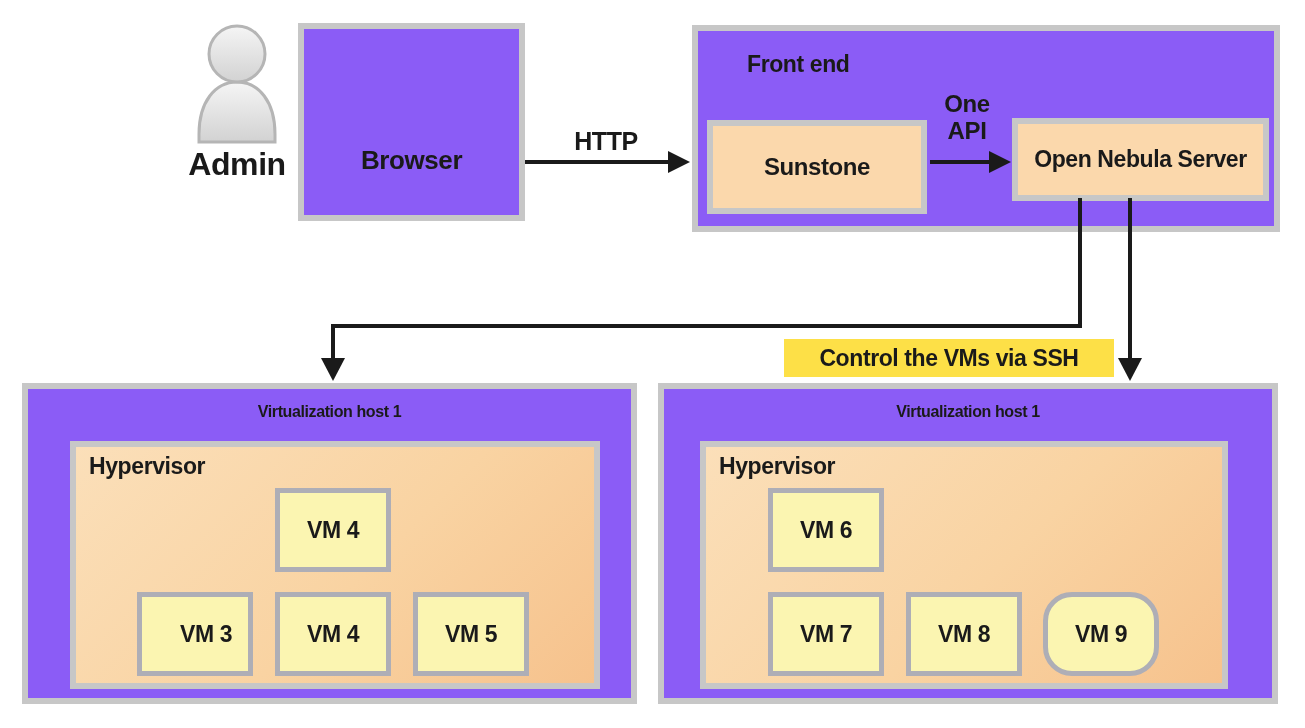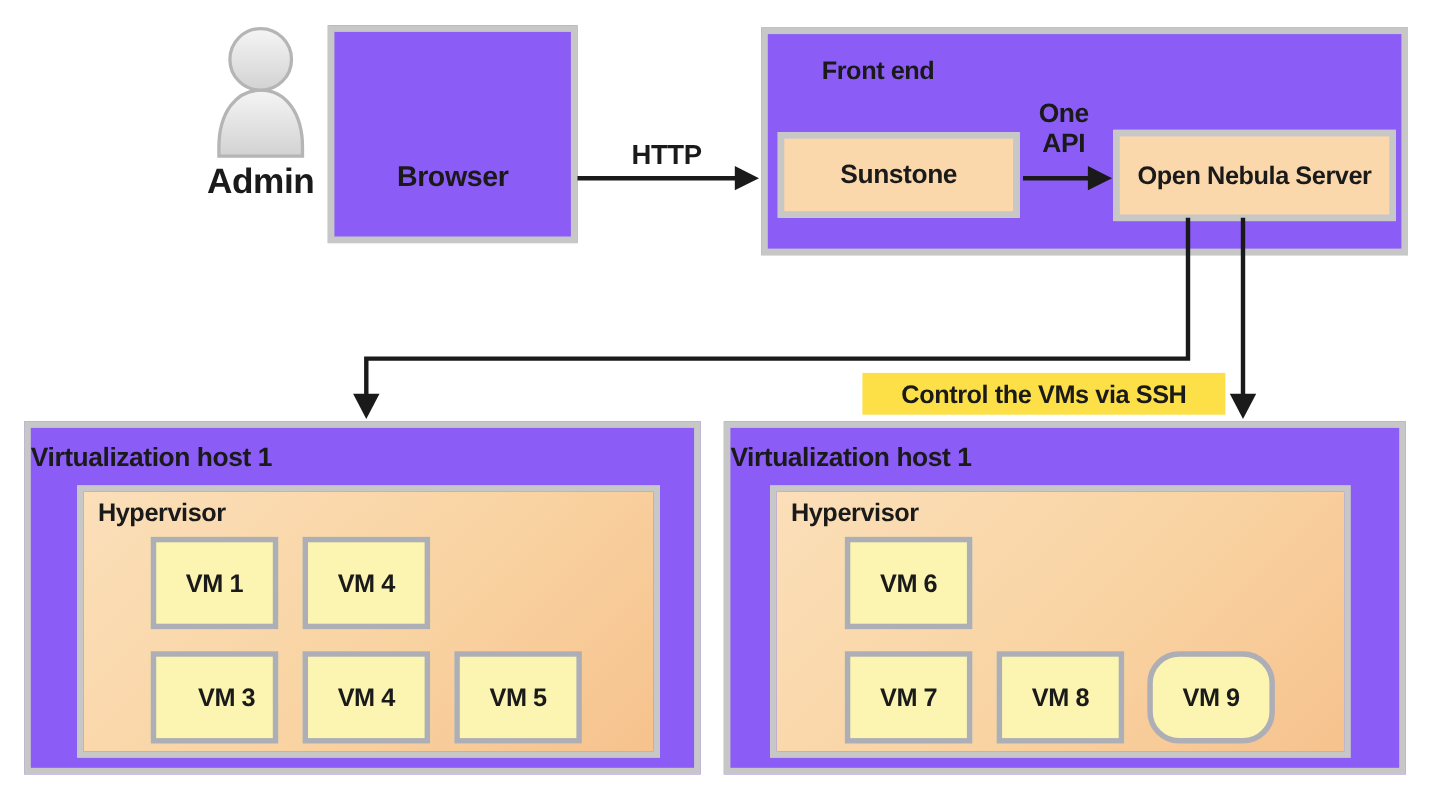--- a/index.html
+++ b/index.html
@@ -17,21 +17,21 @@
   .center{display:flex;align-items:center;justify-content:center;text-align:center;}
   .vm{
     position:absolute;box-sizing:border-box;width:116px;height:84px;
     border:5px solid #aeaeb6;background:#fbf5b1;
     display:flex;align-items:center;justify-content:center;
     font-size:23px;
   }
   .overlay{position:absolute;left:0;top:0;width:1305px;height:728px;pointer-events:none;z-index:5;}
   .fe-title{position:absolute;left:49px;top:20px;font-size:23px;}
   .hyp-label{position:absolute;left:13px;top:6px;font-size:23px;}
-  .host-title{position:absolute;left:0;top:14px;width:100%;font-size:24px;}
+  .host-title{position:absolute;left:0;top:14px;width:100%;text-align:center;font-size:16px;}
   .ssh-note{
     position:absolute;left:784px;top:339px;width:330px;height:38px;
     background:#fde047;display:flex;align-items:center;justify-content:center;
     font-size:23px;z-index:4;
   }
   .arrow-label{position:absolute;text-align:center;z-index:4;}
 </style>
 </head>
 <body>
 
@@ -65,40 +65,39 @@
   <div class="abs arrow-label" style="left:177px;top:146px;width:120px;font-size:32px;">Admin</div>
 
   <div class="gbox orange" style="left:298px;top:23px;width:227px;height:198px;">
     <span class="abs" style="left:0;top:116px;width:100%;text-align:center;font-size:26px;">Browser</span>
   </div>
 
   <div class="arrow-label" style="left:550px;top:127px;width:112px;font-size:25px;">HTTP</div>
 
   <div class="gbox orange" style="left:692px;top:25px;width:588px;height:207px;">
     <div class="fe-title">Front end</div>
-    <div class="gbox peach center" style="left:9px;top:89px;width:220px;height:78px;font-size:24px;">
+    <div class="gbox peach center" style="left:9px;top:89px;width:220px;height:94px;font-size:24px;">
       <span>Sunstone</span>
     </div>
     <div class="gbox peach center" style="left:314px;top:87px;width:257px;height:83px;font-size:23px;">
       <span>Open Nebula Server</span>
     </div>
   </div>
 
   <div class="arrow-label" style="left:922px;top:90px;width:90px;font-size:24px;line-height:27px;">
     <div>One</div>
     <div>API</div>
   </div>
 
   <div class="ssh-note">Control the VMs via SSH</div>
 
   <div class="gbox orange" style="left:22px;top:383px;width:615px;height:321px;">
     <div class="host-title">Virtualization host 1</div>
     <div class="gbox hypgrad" style="left:42px;top:52px;width:530px;height:248px;">
       <div class="hyp-label">Hypervisor</div>
-      <div class="vm" style="left:61px;top:41px;">VM 1</div>
       <div class="vm" style="left:199px;top:41px;">VM 4</div>
       <div class="vm" style="left:61px;top:145px;padding-left:22px;">VM 3</div>
       <div class="vm" style="left:199px;top:145px;">VM 4</div>
       <div class="vm" style="left:337px;top:145px;">VM 5</div>
     </div>
   </div>
 
   <div class="gbox orange" style="left:658px;top:383px;width:620px;height:321px;">
     <div class="host-title">Virtualization host 1</div>
     <div class="gbox hypgrad" style="left:36px;top:52px;width:528px;height:248px;">

